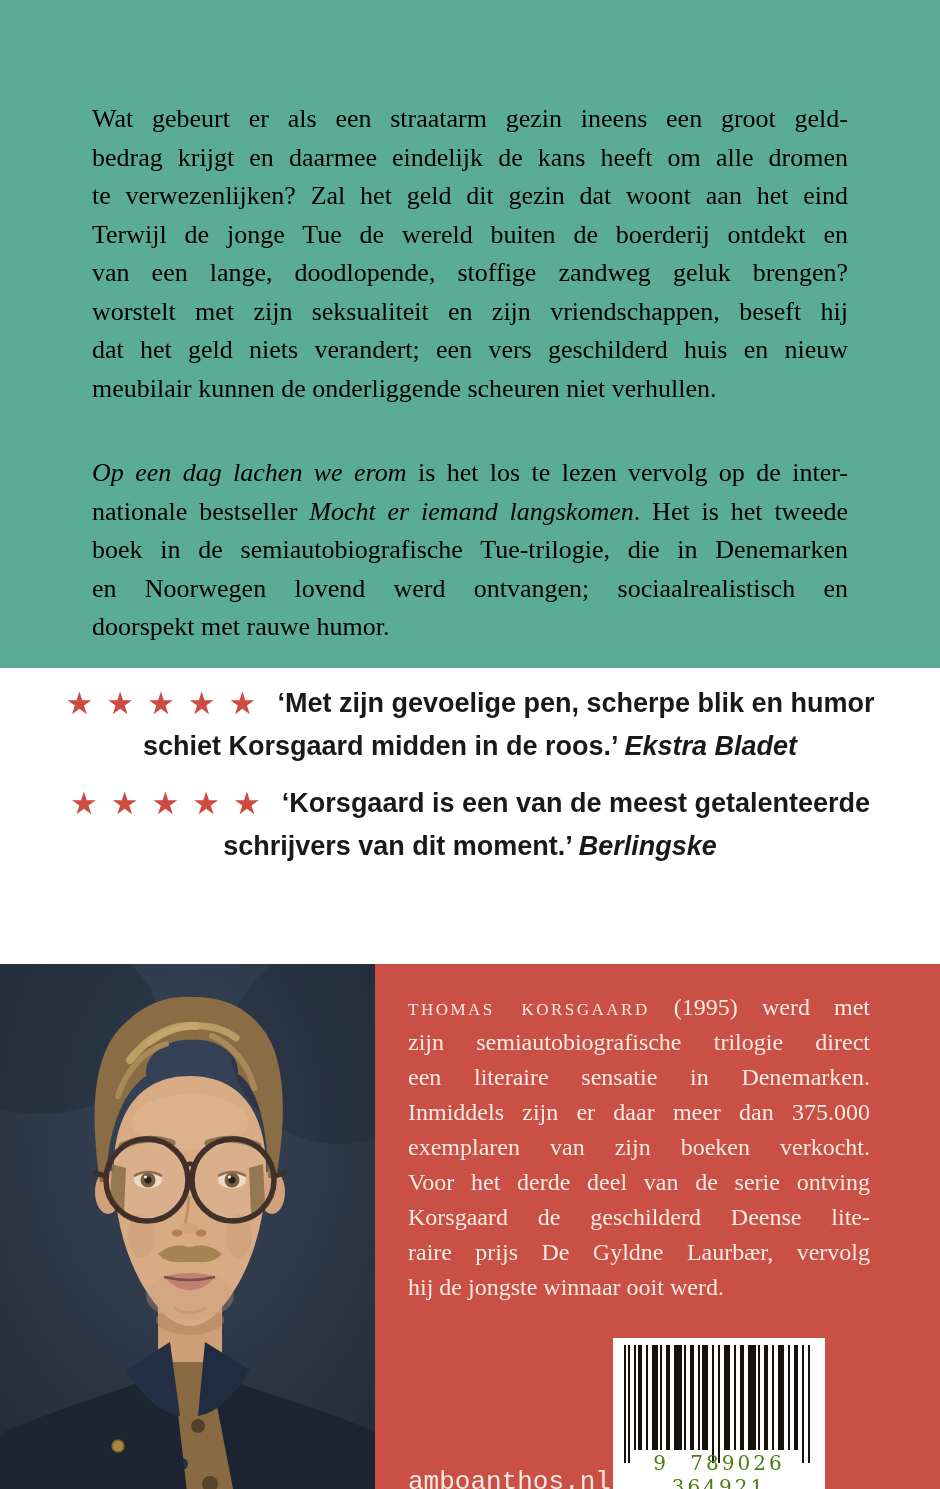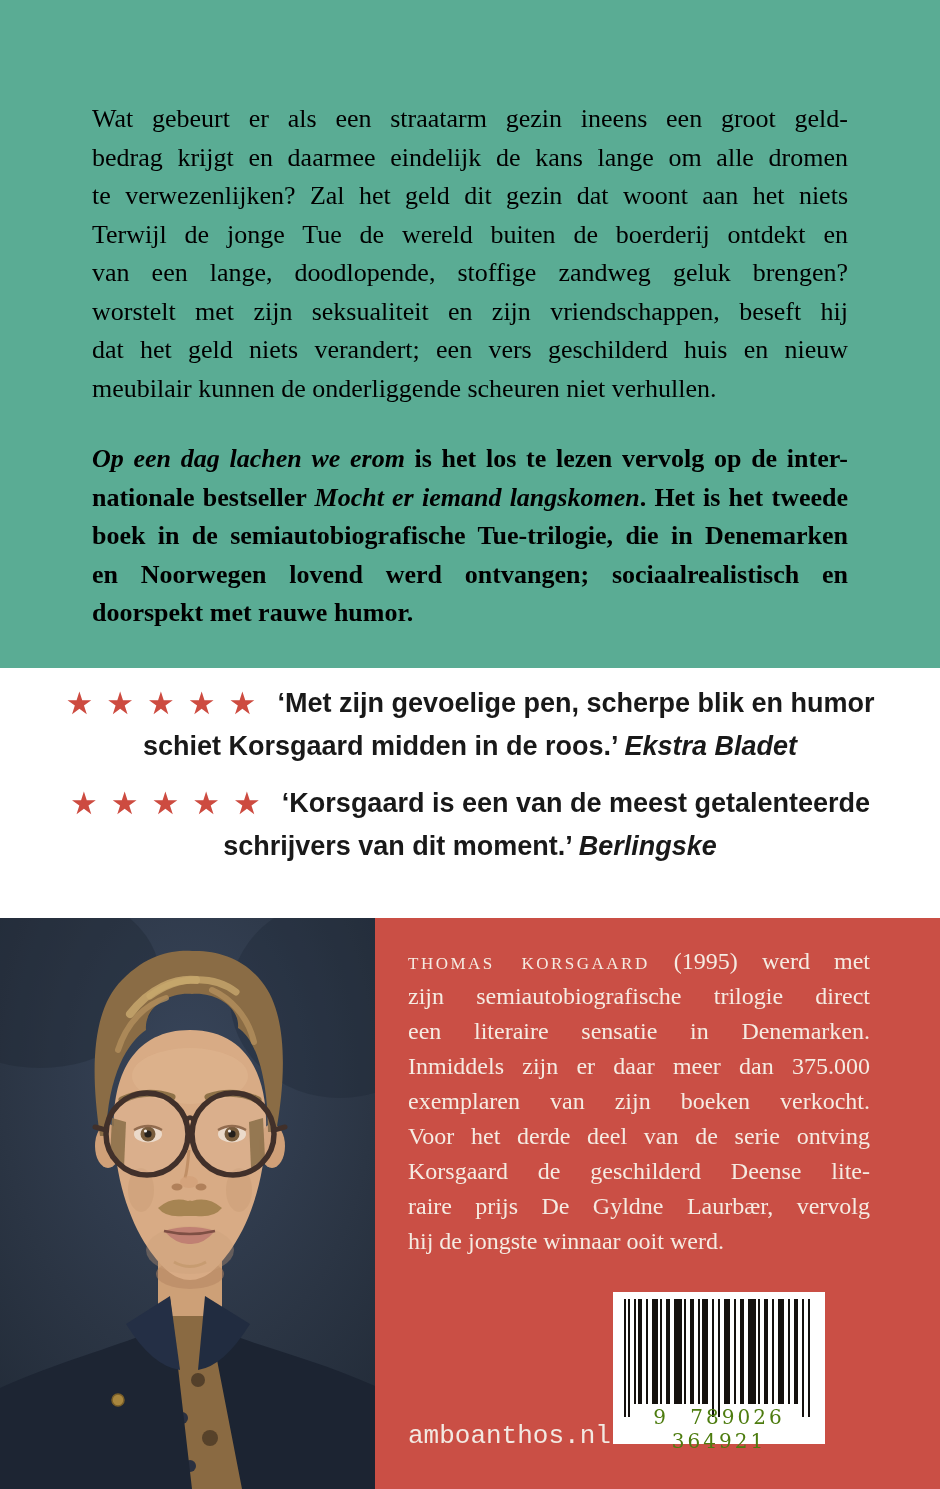--- a/index.html
+++ b/index.html
@@ -24,21 +24,21 @@
   }
   .syn-line {
     font-size: 26px;
     line-height: 38.5px;
     color: #000000;
     text-align: justify;
     text-align-last: justify;
     white-space: nowrap;
   }
   .syn-line.last { text-align-last: left; }
-  .p2 { margin-top: 32px; font-weight: bold; }
+  .p2 { margin-top: 46px; }
   .it { font-style: italic; }
 
   
   .section-white {
     position: absolute;
     top: 668px; left: 0;
     width: 940px; height: 250px;
     background: #ffffff;
     font-family: "Liberation Sans", sans-serif;
   }
@@ -59,21 +59,21 @@
     font-size: 31px;
     letter-spacing: 13px;
     margin-right: 8px;
     vertical-align: -2px;
   }
   .src { font-style: italic; }
 
   
   .section-bottom {
     position: absolute;
-    top: 918px; left: 0;
+    top: 964px; left: 0;
     width: 940px; height: 414px;
     display: flex;
     justify-content: space-between;
   }
   .photo-col { width: 375px; height: 571px; flex: 0 0 375px; }
   .photo-col svg { display: block; }
 
   .red-panel {
     position: relative;
     width: 565px; height: 571px;
@@ -122,22 +122,22 @@
   }
 </style>
 </head>
 <body>
 
 <div class="cover">
 
   <section class="section-teal">
     <div>
       <div class="syn-line">Wat gebeurt er als een straatarm gezin ineens een groot geld-</div>
-      <div class="syn-line">bedrag krijgt en daarmee eindelijk de kans lange om alle dromen</div>
-      <div class="syn-line">te verwezenlijken? Zal het geld dit gezin dat woont aan het niets</div>
+      <div class="syn-line">bedrag krijgt en daarmee eindelijk de kans heeft om alle dromen</div>
+      <div class="syn-line">te verwezenlijken? Zal het geld dit gezin dat woont aan het eind</div>
       <div class="syn-line">Terwijl de jonge Tue de wereld buiten de boerderij ontdekt en</div>
       <div class="syn-line">van een lange, doodlopende, stoffige zandweg geluk brengen?</div>
       <div class="syn-line">worstelt met zijn seksualiteit en zijn vriendschappen, beseft hij</div>
       <div class="syn-line">dat het geld niets verandert; een vers geschilderd huis en nieuw</div>
       <div class="syn-line last">meubilair kunnen de onderliggende scheuren niet verhullen.</div>
     </div>
     <div class="p2">
       <div class="syn-line"><span class="it">Op een dag lachen we erom</span><span> is het los te lezen vervolg op de inter-</span></div>
       <div class="syn-line"><span>nationale bestseller </span><span class="it">Mocht er iemand langskomen</span><span>. Het is het tweede</span></div>
       <div class="syn-line">boek in de semiautobiografische Tue-trilogie, die in Denemarken</div>

